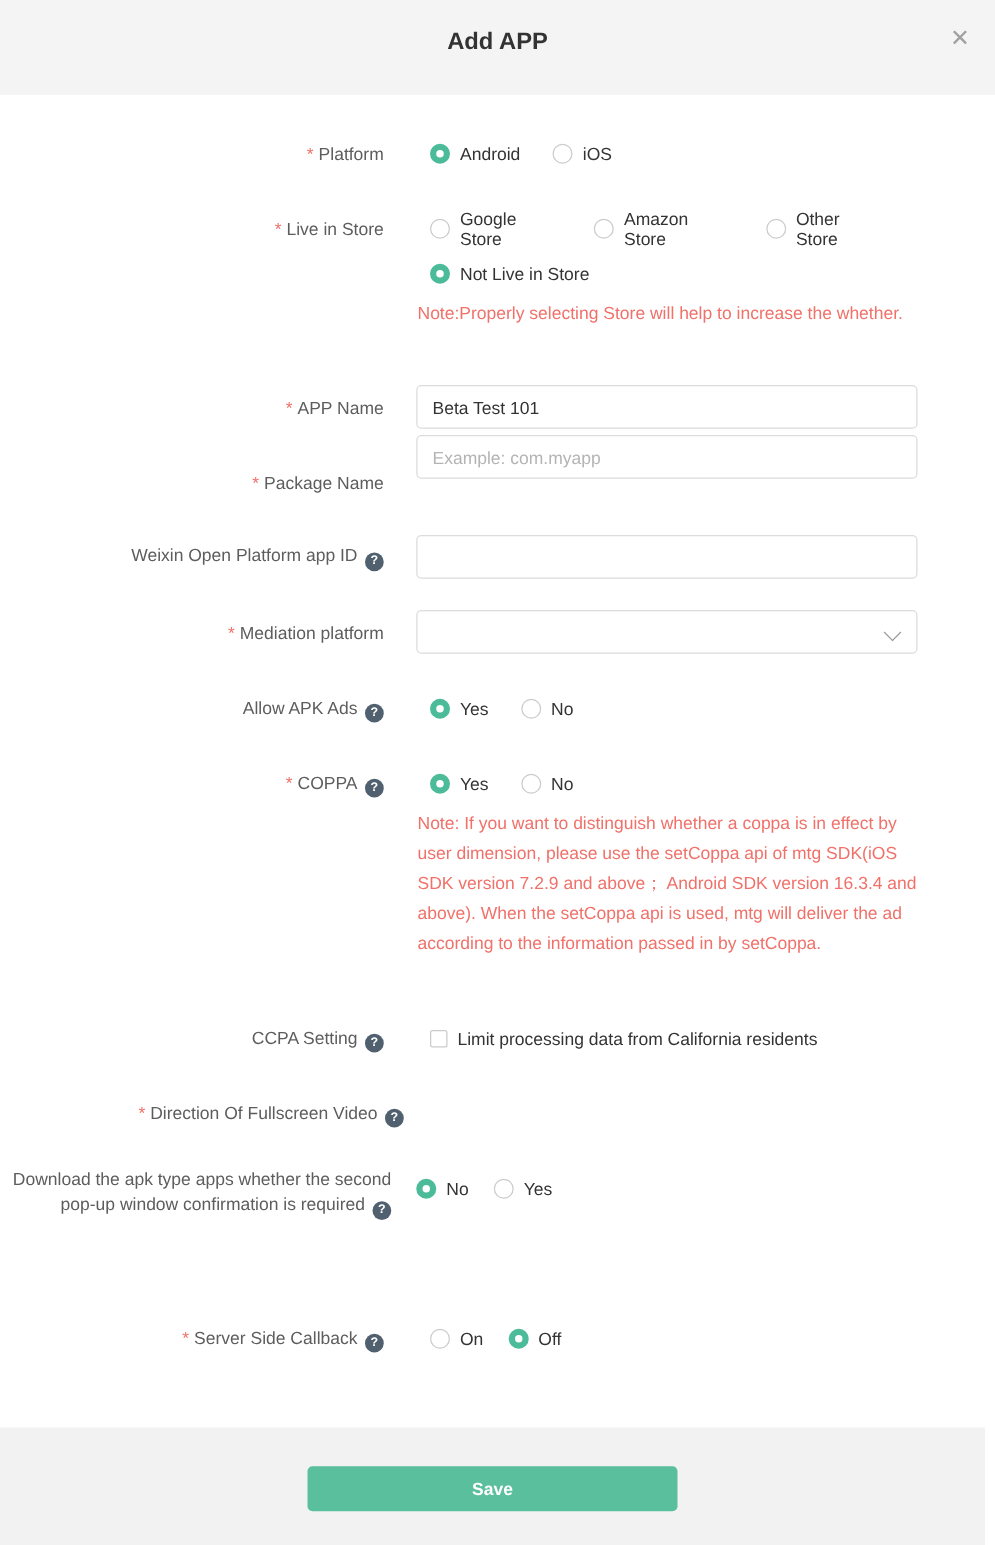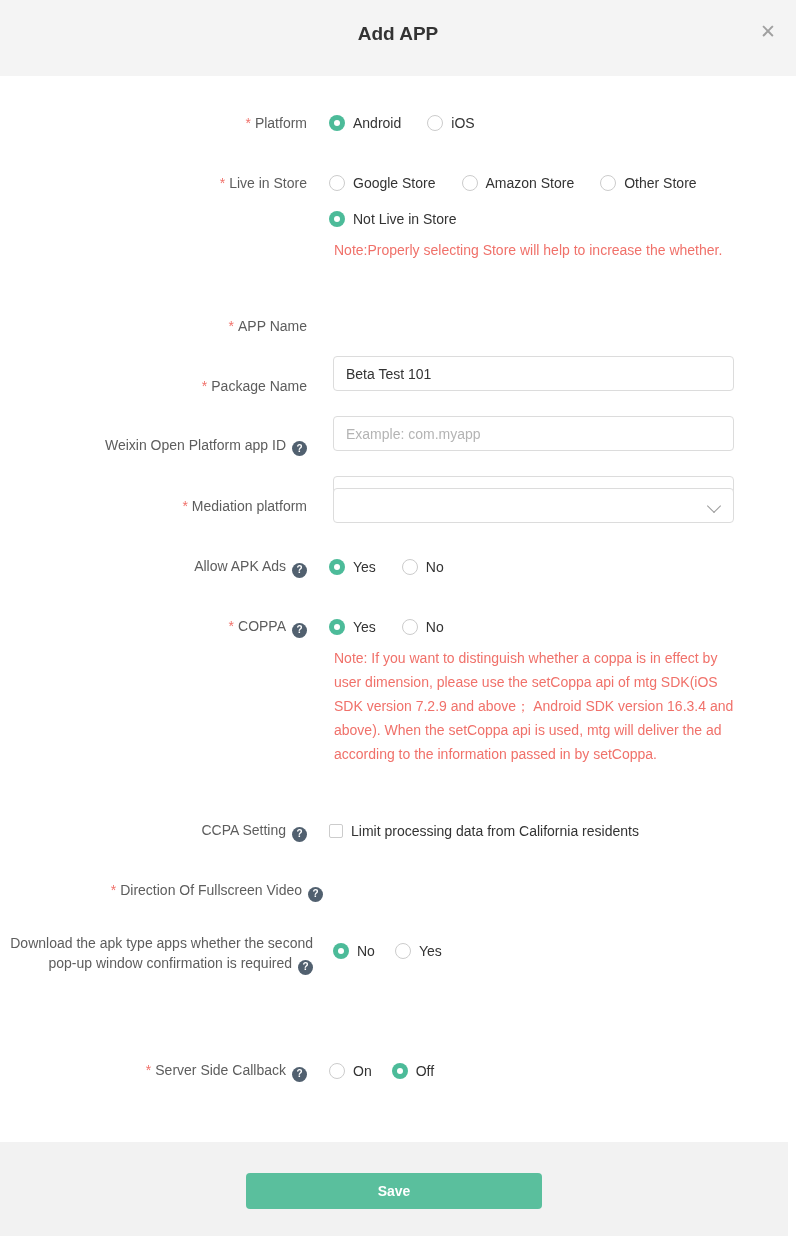--- a/index.html
+++ b/index.html
@@ -10,41 +10,41 @@
   }
   
   .dlg-header{position:absolute;top:0;left:0;width:796px;height:76px;background:#f4f4f4;}
   .dlg-title{position:absolute;top:0;left:0;width:100%;text-align:center;line-height:68px;
     font-size:19px;font-weight:600;color:#333;}
   .dlg-close{position:absolute;top:20px;right:16px;width:24px;height:24px;line-height:24px;
     text-align:center;font-size:19px;color:#a0a0a0;cursor:pointer;font-weight:300;}
   
   .row{position:absolute;left:0;width:708px;display:flex;align-items:center;}
   .lbl{width:307px;text-align:right;font-size:14px;color:#5d5d5d;flex:0 0 307px;line-height:20px;}
-  .ctrl{margin-left:22px;display:flex;align-items:center;}
+  .ctrl{margin-left:37px;display:flex;align-items:center;}
   .req{color:#f0716a;margin-right:4px;font-size:14px;}
   .help{display:inline-flex;align-items:center;justify-content:center;width:15px;height:15px;
     border-radius:50%;background:#51606f;color:#fff;font-size:10px;font-weight:bold;
     margin-left:6px;vertical-align:-2px;flex:0 0 15px;}
   
   .opt{display:inline-flex;align-items:center;margin-right:26px;cursor:pointer;}
   .opt:last-child{margin-right:0;}
   .radio{width:16px;height:16px;border-radius:50%;box-sizing:border-box;border:1px solid #ccc;
     background:#fff;position:relative;flex:0 0 16px;}
   .radio.checked{border:none;background:#4cbb99;}
   .radio.checked::after{content:"";position:absolute;left:5px;top:5px;width:6px;height:6px;
     border-radius:50%;background:#fff;}
   .opt-label{margin-left:8px;font-size:14px;color:#333;}
   
   .checkbox{width:14px;height:14px;box-sizing:border-box;border:1px solid #ccc;border-radius:2px;
     background:#fff;flex:0 0 14px;}
   
   .tinput{position:absolute;left:333px;width:401px;height:35px;box-sizing:border-box;
     border:1px solid #dcdcdc;border-radius:4px;background:#fff;font-size:14px;color:#333;
-    padding:0 12px;outline:none;font-family:"Liberation Sans","DejaVu Sans",sans-serif;margin-top:48px;}
+    padding:0 12px;outline:none;font-family:"Liberation Sans","DejaVu Sans",sans-serif;}
   .tinput::placeholder{color:#b4b4b4;}
   .select{position:absolute;left:333px;width:401px;height:35px;box-sizing:border-box;
     border:1px solid #dcdcdc;border-radius:4px;background:#fff;cursor:pointer;}
   .chevron{position:absolute;right:14px;top:12px;width:9px;height:9px;
     border-left:1.5px solid #999;border-bottom:1.5px solid #999;transform:rotate(-45deg);}
   
   .note{position:absolute;left:334px;width:402px;font-size:14px;color:#f0716a;line-height:22px;}
   .note.coppa{line-height:24px;}
   
   .stack-label{position:absolute;left:0;width:313px;text-align:right;font-size:14px;
@@ -106,21 +106,21 @@
 <div class="note" style="top:239px;">Note:Properly selecting Store will help to increase the whether.</div>
 
 <div class="row" style="top:308px;height:35px;">
   <div class="lbl"><span class="req">*</span><span>APP Name</span></div>
 </div>
 <input class="tinput" style="top: 308px;" value="Beta Test 101">
 
 <div class="row" style="top:368px;height:35px;">
   <div class="lbl"><span class="req">*</span><span>Package Name</span></div>
 </div>
-<input class="tinput" style="top: 368px;" placeholder="Example: com.myapp">
+<input class="tinput" style="top: 348px;" placeholder="Example: com.myapp">
 
 <div class="row" style="top:428px;height:35px;">
   <div class="lbl"><span>Weixin Open Platform app ID</span><span class="help">?</span></div>
 </div>
 <input class="tinput" style="top: 428px;" value="">
 
 <div class="row" style="top:488px;height:35px;">
   <div class="lbl"><span class="req">*</span><span>Mediation platform</span></div>
 </div>
 <div class="select" style="top:488px;">

